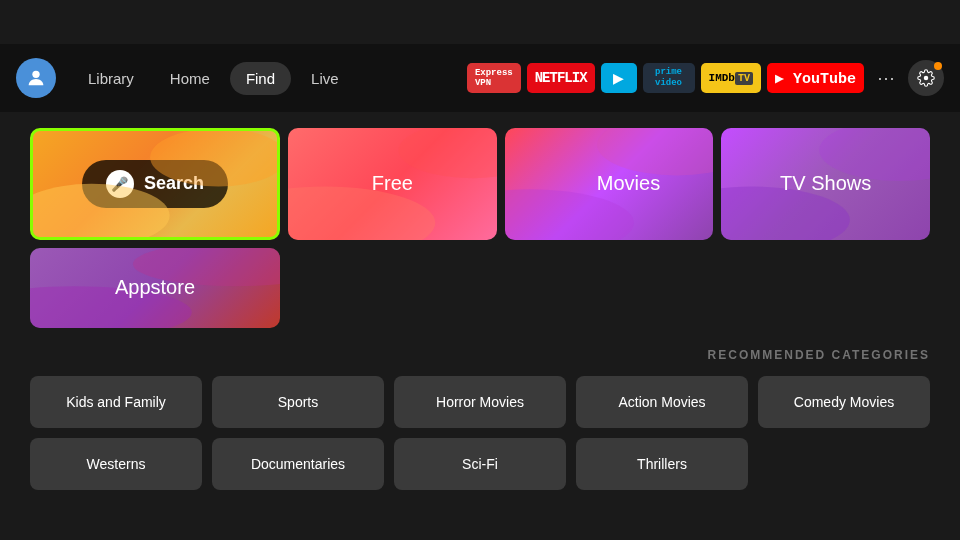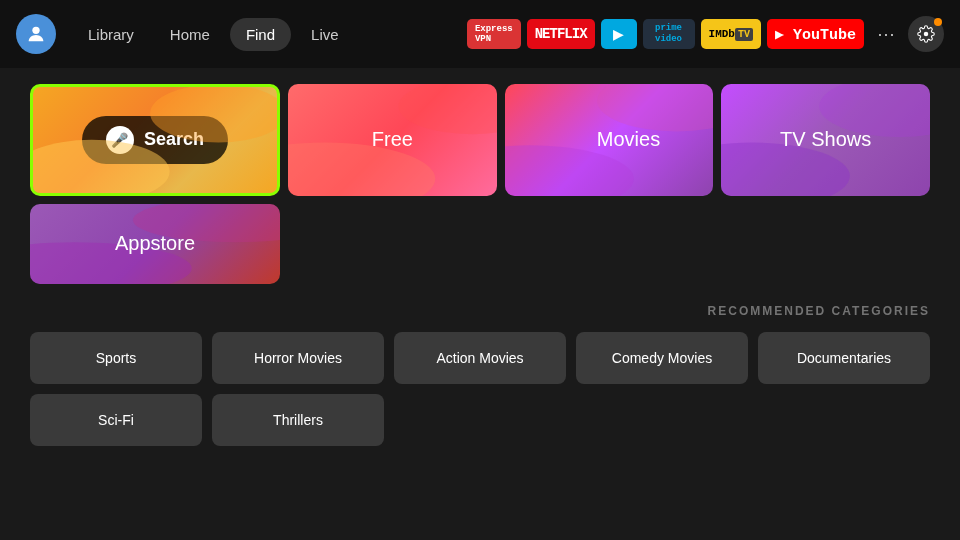--- a/index.html
+++ b/index.html
@@ -13,20 +13,21 @@
     }
 
     
     .top-nav {
       display: flex;
       align-items: center;
       height: 68px;
       padding: 0 16px;
       background: #111;
       gap: 8px;
+      margin-top: 44px;
     }
     .avatar {
       width: 40px;
       height: 40px;
       border-radius: 50%;
       background: #4a90d9;
       display: flex;
       align-items: center;
       justify-content: center;
       font-size: 20px;
@@ -301,23 +302,25 @@
         <ellipse cx="140" cy="40" rx="70" ry="55" fill="rgba(190,50,140,0.35)"></ellipse>
       </svg>
       <span class="tile-label">Appstore</span>
     </div>
 
   </div>
 
   <div>
     <div class="section-title">RECOMMENDED CATEGORIES</div>
     <div class="categories-grid">
+      <button class="category-btn">Kids and Family</button>
       <button class="category-btn">Sports</button>
       <button class="category-btn">Horror Movies</button>
       <button class="category-btn">Action Movies</button>
       <button class="category-btn">Comedy Movies</button>
+      <button class="category-btn">Westerns</button>
       <button class="category-btn">Documentaries</button>
       <button class="category-btn">Sci-Fi</button>
       <button class="category-btn">Thrillers</button>
     </div>
   </div>
 
 </div>
 
 </body></html>

